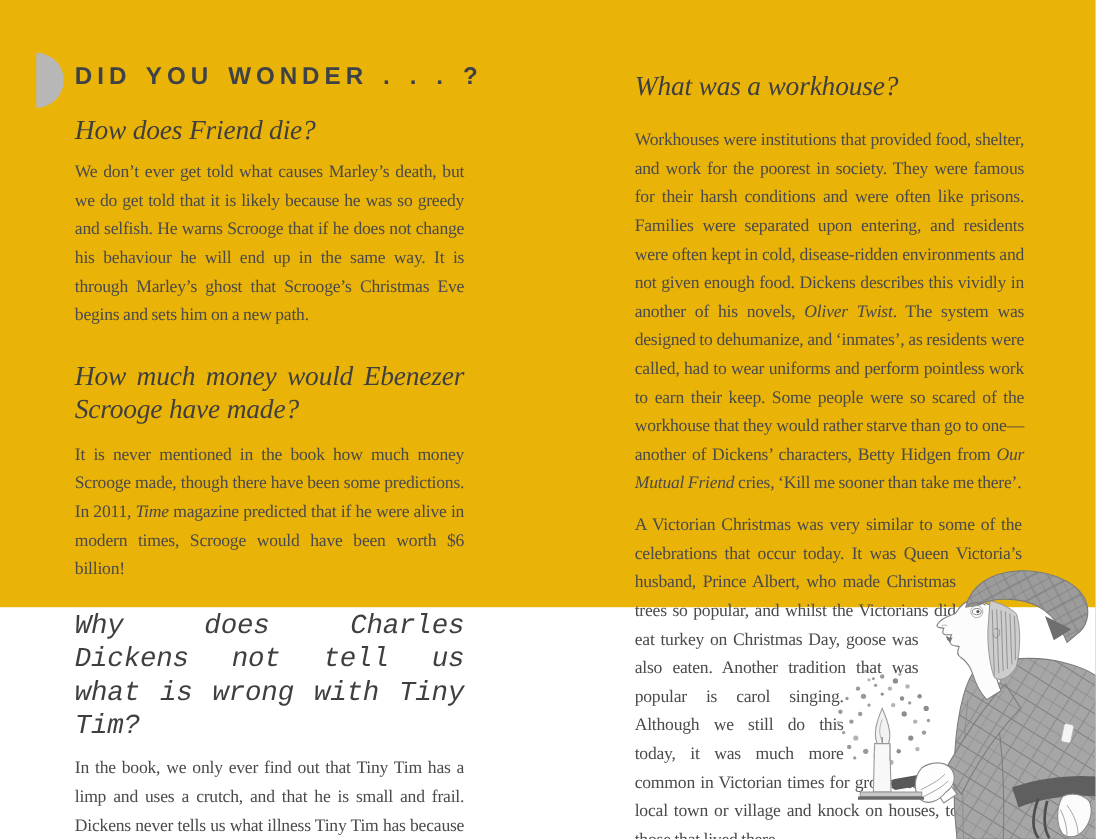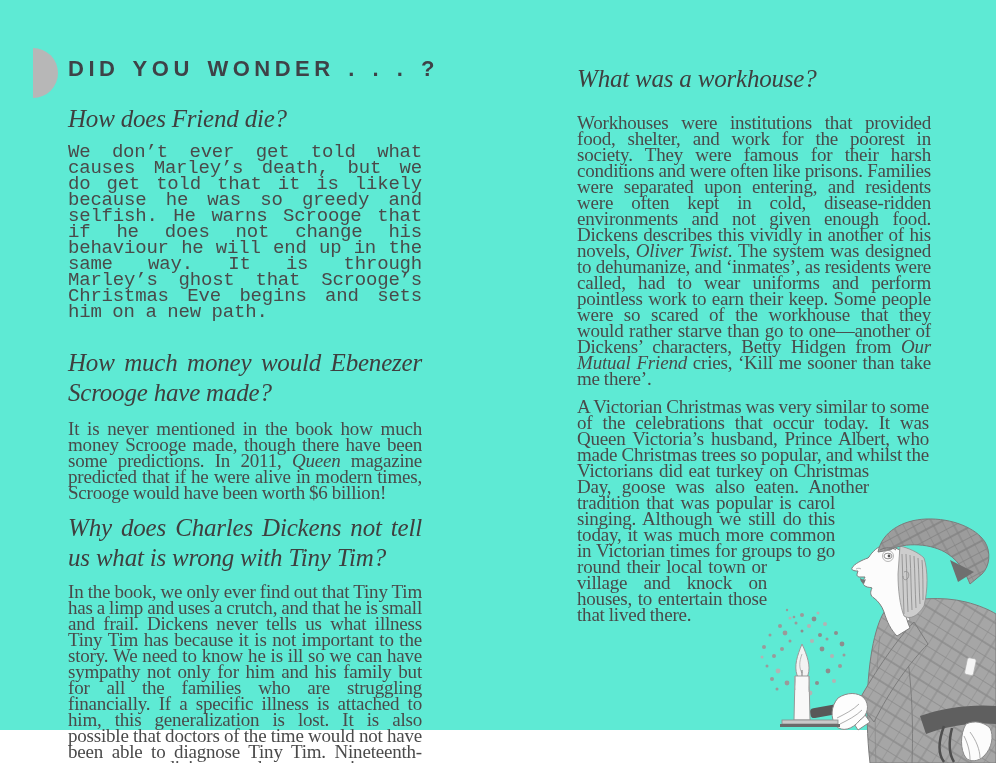--- a/index.html
+++ b/index.html
@@ -1,36 +1,36 @@
 <!DOCTYPE html>
 <html><head>
 <meta charset="utf-8">
 <style>
   html,body{margin:0;padding:0;}
   body{width:996px;height:763px;background:#ffffff;overflow:hidden;}
-  .spread{position:relative;width:996px;height:730px;background:#5eead4;
+  .spread{position:relative;width:996px;height:552px;background:#eab308;
           font-family:"Liberation Serif", serif;color:#4a4a4a;}
   .semicircle{position:absolute;left:33px;top:48px;width:25px;height:50px;
           background:#b7b7b7;border-radius:0 25px 25px 0;}
   .col{position:absolute;width:354px;}
   .left-col{left:68px;top:56px;}
   .right-col{left:577px;top:64px;}
   .page-title{font-family:"Liberation Sans", sans-serif;font-weight:700;
           font-size:22px;letter-spacing:4.5px;word-spacing:3px;color:#3e4247;
           margin:0;white-space:nowrap;}
   .q{font-style:italic;font-weight:400;font-size:25px;line-height:1.22;
           color:#3f3f3f;margin:0;text-align:justify;letter-spacing:-0.2px;}
-  .body{font-size:19px;line-height:16px;text-align:justify;margin:0;
+  .body{font-size:16px;line-height:26px;text-align:justify;margin:0;
           color:#4a4a4a;letter-spacing:-0.2px;word-spacing:-0.5px;}
   .body .it{font-style:italic;}
   .mt-h1{margin-top:22px;}
-  .mt-p1{margin-top:9px;font-family:Liberation Mono, monospace;}
+  .mt-p1{margin-top:9px;}
   .mt-h2{margin-top:28px;}
   .mt-p2{margin-top:12px;}
-  .mt-h3{margin-top:12px;}
+  .mt-h3{margin-top:23px;font-family:Liberation Mono, monospace;}
   .mt-p3{margin-top:10px;font-family:Liberation Serif, serif;}
   .r-p1{margin-top:20px;}
   .r-h2{margin-top:38px;}
   .r-p2{margin-top:12px;}
   .fl{float:right;clear:right;}
   .f0{width:2px;height:64px;}
   .f1{width:62px;height:44px;}
   .f2{width:96px;height:66px;}
   .f3{width:164px;height:60px;}
   .illustration{position:absolute;left:752px;top:510px;width:244px;height:253px;
@@ -43,21 +43,21 @@
 
   <div class="semicircle"></div>
 
   <div class="col left-col">
     <h1 class="page-title">DID YOU WONDER . . . ?</h1>
 
     <h2 class="q mt-h1">How does Friend die?</h2>
     <p class="body mt-p1"><span>We don’t ever get told what causes Marley’s death, but we do get told that it is likely because he was so greedy and selfish. He warns Scrooge that if he does not change his behaviour he will end up in the same way. It is through Marley’s ghost that Scrooge’s Christmas Eve begins and sets him on a new path.</span></p>
 
     <h2 class="q mt-h2">How much money would Ebenezer Scrooge have made?</h2>
-    <p class="body mt-p2"><span>It is never mentioned in the book how much money Scrooge made, though there have been some predictions. In 2011, </span><span class="it">Queen</span><span> magazine predicted that if he were alive in modern times, Scrooge would have been worth $6 billion!</span></p>
+    <p class="body mt-p2"><span>It is never mentioned in the book how much money Scrooge made, though there have been some predictions. In 2011, </span><span class="it">Time</span><span> magazine predicted that if he were alive in modern times, Scrooge would have been worth $6 billion!</span></p>
 
     <h2 class="q mt-h3">Why does Charles Dickens not tell us what is wrong with Tiny Tim?</h2>
     <p class="body mt-p3"><span>In the book, we only ever find out that Tiny Tim has a limp and uses a crutch, and that he is small and frail. Dickens never tells us what illness Tiny Tim has because it is not important to the story. We need to know he is ill so we can have sympathy not only for him and his family but for all the families who are struggling financially. If a specific illness is attached to him, this generalization is lost. It is also possible that doctors of the time would not have been able to diagnose Tiny Tim. Nineteenth-century medicine made many important advances, but some illnesses were still poorly understood.</span></p>
   </div>
 
   <div class="col right-col">
     <h2 class="q">What was a workhouse?</h2>
     <p class="body r-p1"><span>Workhouses were institutions that provided food, shelter, and work for the poorest in society. They were famous for their harsh conditions and were often like prisons. Families were separated upon entering, and residents were often kept in cold, disease-ridden environments and not given enough food. Dickens describes this vividly in another of his novels, </span><span class="it">Oliver Twist</span><span>. The system was designed to dehumanize, and ‘inmates’, as residents were called, had to wear uniforms and perform pointless work to earn their keep. Some people were so scared of the workhouse that they would rather starve than go to one—another of Dickens’ characters, Betty Hidgen from </span><span class="it">Our Mutual Friend</span><span> cries, ‘Kill me sooner than take me there’.</span></p>
 
     <p class="body r-p2"><span class="fl f0"></span><span class="fl f1"></span><span class="fl f2"></span><span class="fl f3"></span><span><span>A Victorian Christmas was very similar to some of the celebrations that occur today. It was Queen Victoria’s husband, Prince Albert, who made Christmas trees so popular, and whilst the Victorians did eat turkey on Christmas Day, goose was also eaten. Another tradition that was popular is carol singing. Although we still do this today, it was much more common in Victorian times for groups to go round their local town or village and knock on houses, to entertain those that lived there.</span></span></p>

